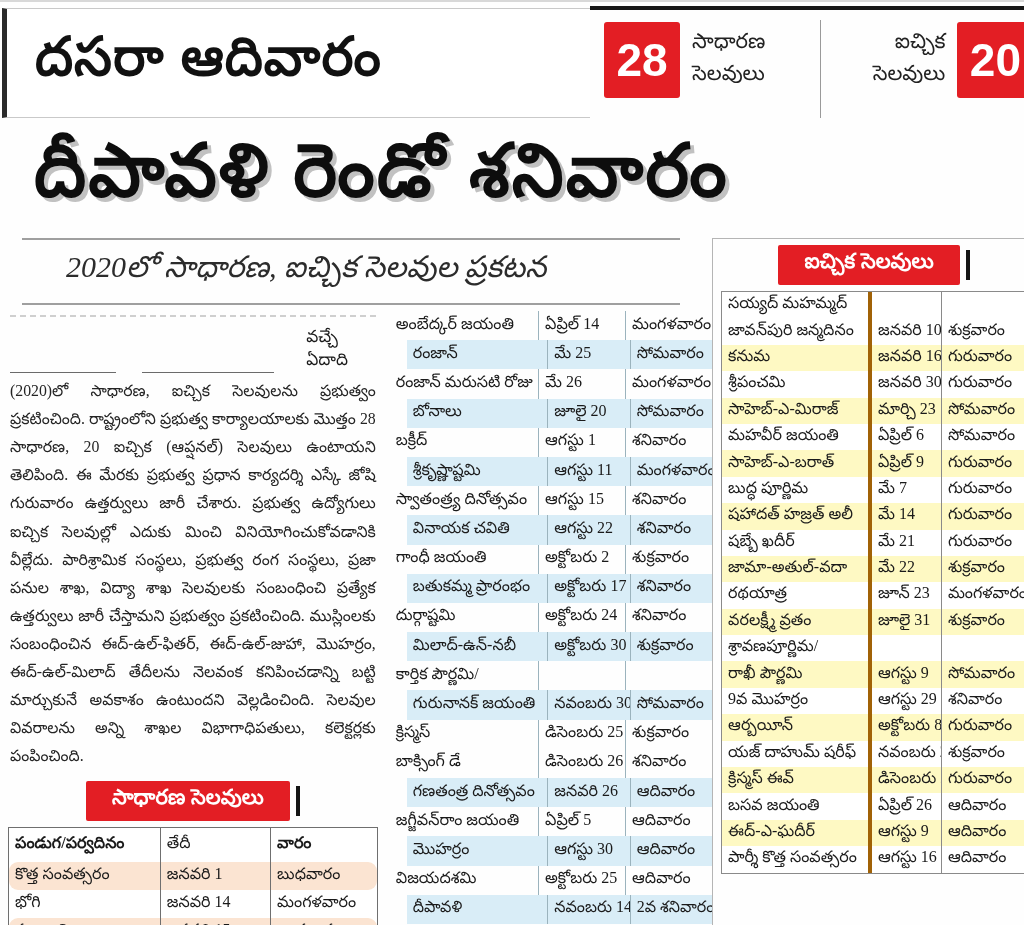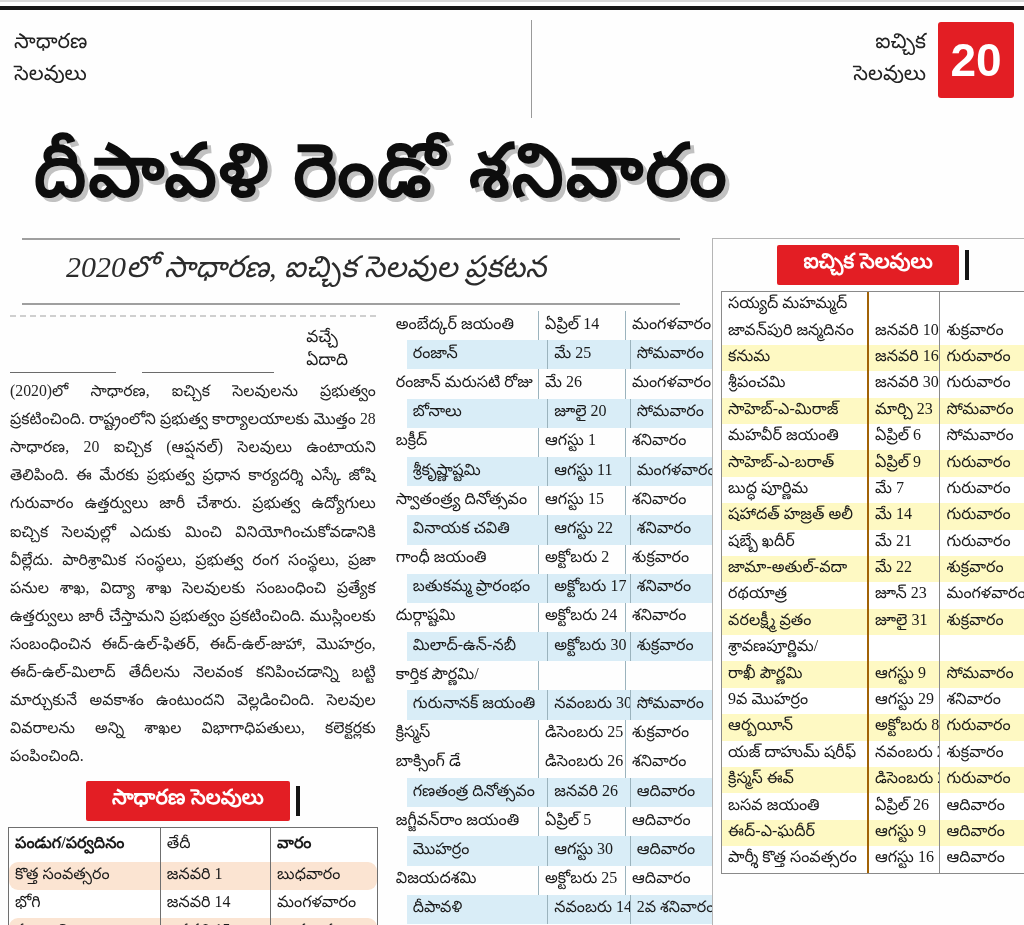--- a/index.html
+++ b/index.html
@@ -70,32 +70,38 @@
   .monthly { margin-top:4px; }
   .monthly .t-row { height:29.2px; }
   .monthly .c-festival { flex:0 0 46%; }
   .monthly .c-date { flex:0 0 27%; border-left:1px solid #9bb3bd; align-self:stretch; display:flex; align-items:center; }
   .monthly .c-day { flex:1; border-left:1px solid #9bb3bd; align-self:stretch; display:flex; align-items:center; }
   .monthly .t-row.shaded { background:#d9edf7;margin-left:17px; }
 
   .optional { border:1px solid #8a8a8a; margin-top:6px; background:#fff; }
   .optional .t-row { height:26.4px; }
   .optional .c-festival { flex:0 0 48%; }
-  .optional .c-date { flex:0 0 24%; border-left:2px solid #a16207; align-self:stretch; display:flex; align-items:center; }
+  .optional .c-date { flex:0 0 24%; border-left:4px solid #a16207; align-self:stretch; display:flex; align-items:center; }
   .optional .c-day { flex:1; border-left:1px solid #8a8a8a; align-self:stretch; display:flex; align-items:center; }
   .optional .t-row.shaded { background:#fef9c3; }
 </style>
 </head>
 <body>
 
 <div class="page">
 
   <div class="top-row">
+    <div class="headline-top-box">
+      <span class="headline-top">దసరా ఆదివారం</span>
+    </div>
     <div class="stats">
       <div class="stat-group first">
+        <span class="stat-box">
+          <span class="stat-value">28</span>
+        </span>
         <span class="stat-label">సాధారణ సెలవులు</span>
       </div>
       <div class="stat-group second">
         <span class="stat-label">ఐచ్చిక సెలవులు</span>
         <span class="stat-box">
           <span class="stat-value">20</span>
         </span>
       </div>
     </div>
   </div>

